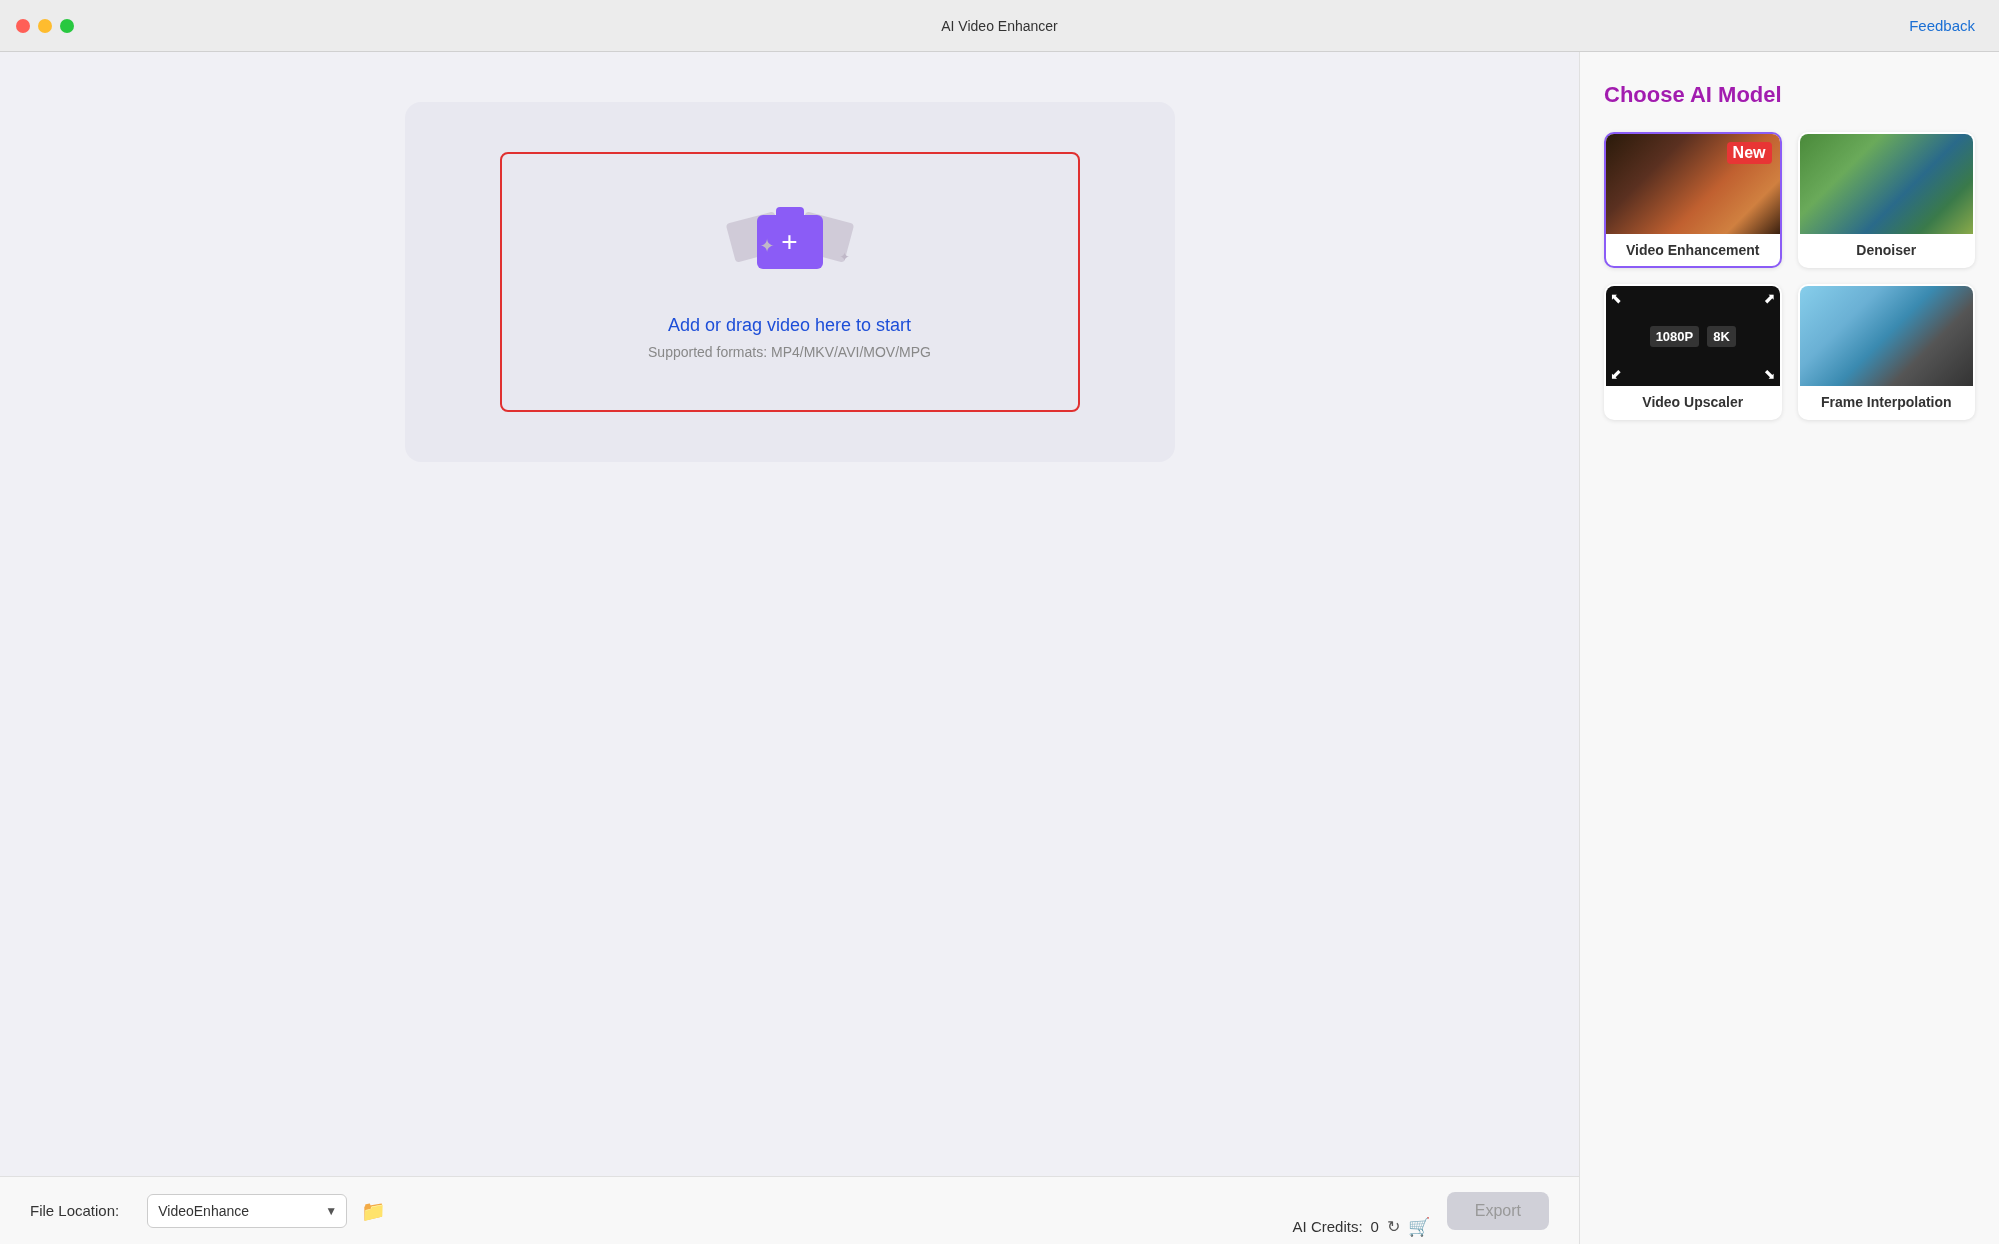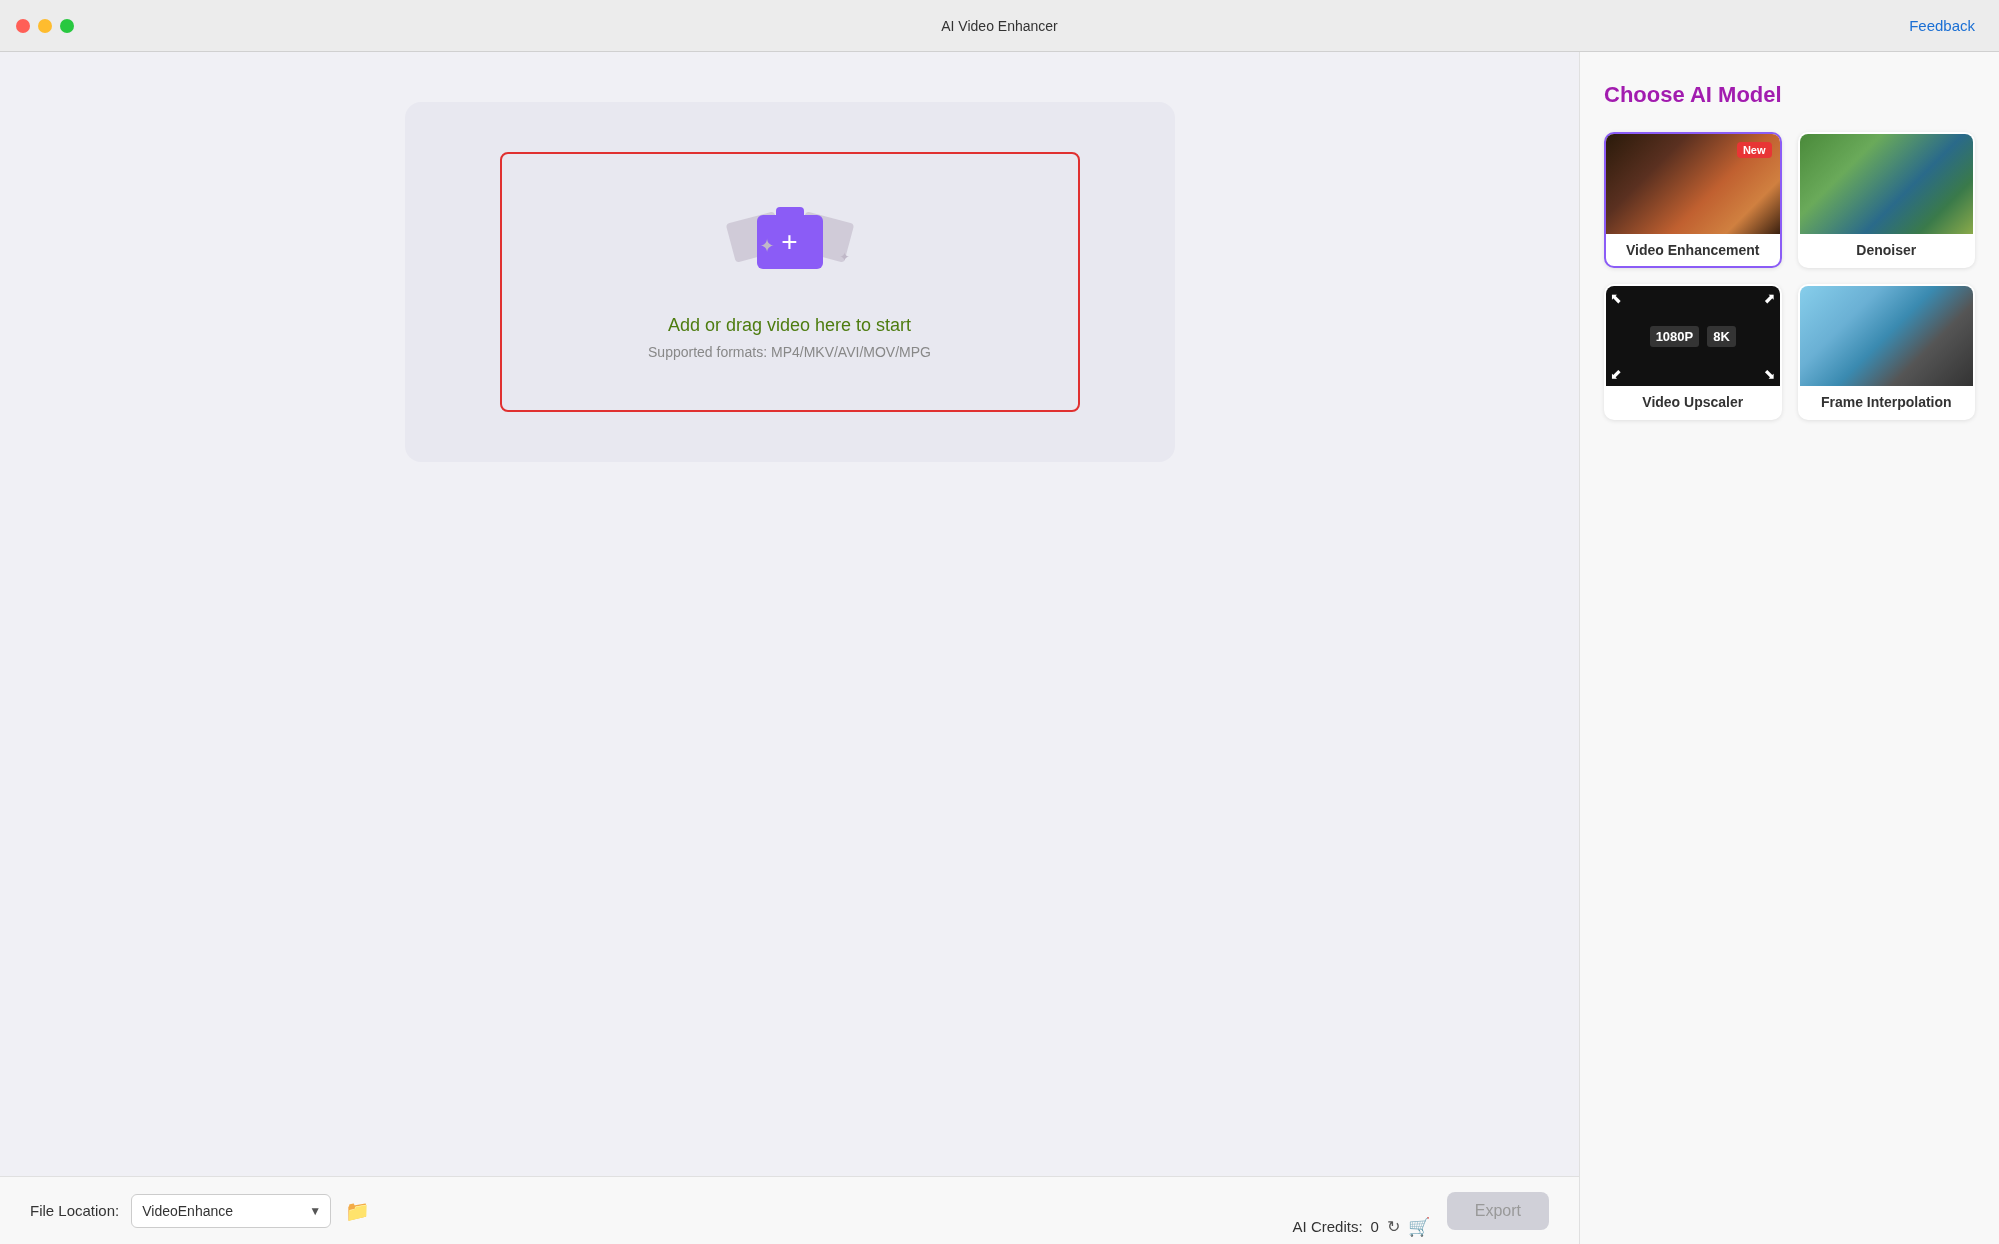--- a/index.html
+++ b/index.html
@@ -166,21 +166,21 @@
     .sparkle {
       position: absolute;
       color: #c0b8c8;
       font-size: 18px;
     }
     .sparkle-left { left: 30px; top: 30px; }
     .sparkle-right { right: 0px; top: 45px; font-size: 12px; }
 
     .drop-zone-text {
       font-size: 18px;
-      color: #4d7c0f;
+      color: #1d4ed8;
       font-weight: 400;
       margin-bottom: 8px;
     }
     .drop-zone-subtext {
       font-size: 14px;
       color: #888;
     }
 
     
     .samples-section {
@@ -260,20 +260,21 @@
       height: 34px;
       border: 1px solid #ccc;
       border-radius: 6px;
       background: white;
       padding: 0 10px;
       font-size: 14px;
       color: #333;
       appearance: none;
       cursor: pointer;
       position: relative;
+      margin-left: 16px;
     }
     .select-wrapper {
       position: relative;
       display: inline-flex;
       align-items: center;
     }
     .select-arrow {
       position: absolute;
       right: 10px;
       pointer-events: none;
@@ -371,21 +372,21 @@
       color: #333;
       text-align: center;
       font-weight: 700;
     }
     .new-badge {
       position: absolute;
       top: 8px;
       right: 8px;
       background: #e83535;
       color: white;
-      font-size: 11px;
+      font-size: 16px;
       font-weight: 700;
       padding: 2px 6px;
       border-radius: 4px;
     }
 
     
     .thumb-enhancement {
       background: linear-gradient(135deg, #2a1a0a 0%, #5a3020 30%, #c06030 60%, #d08040 80%, #3a2010 100%);
       width: 100%;
       height: 100%;

